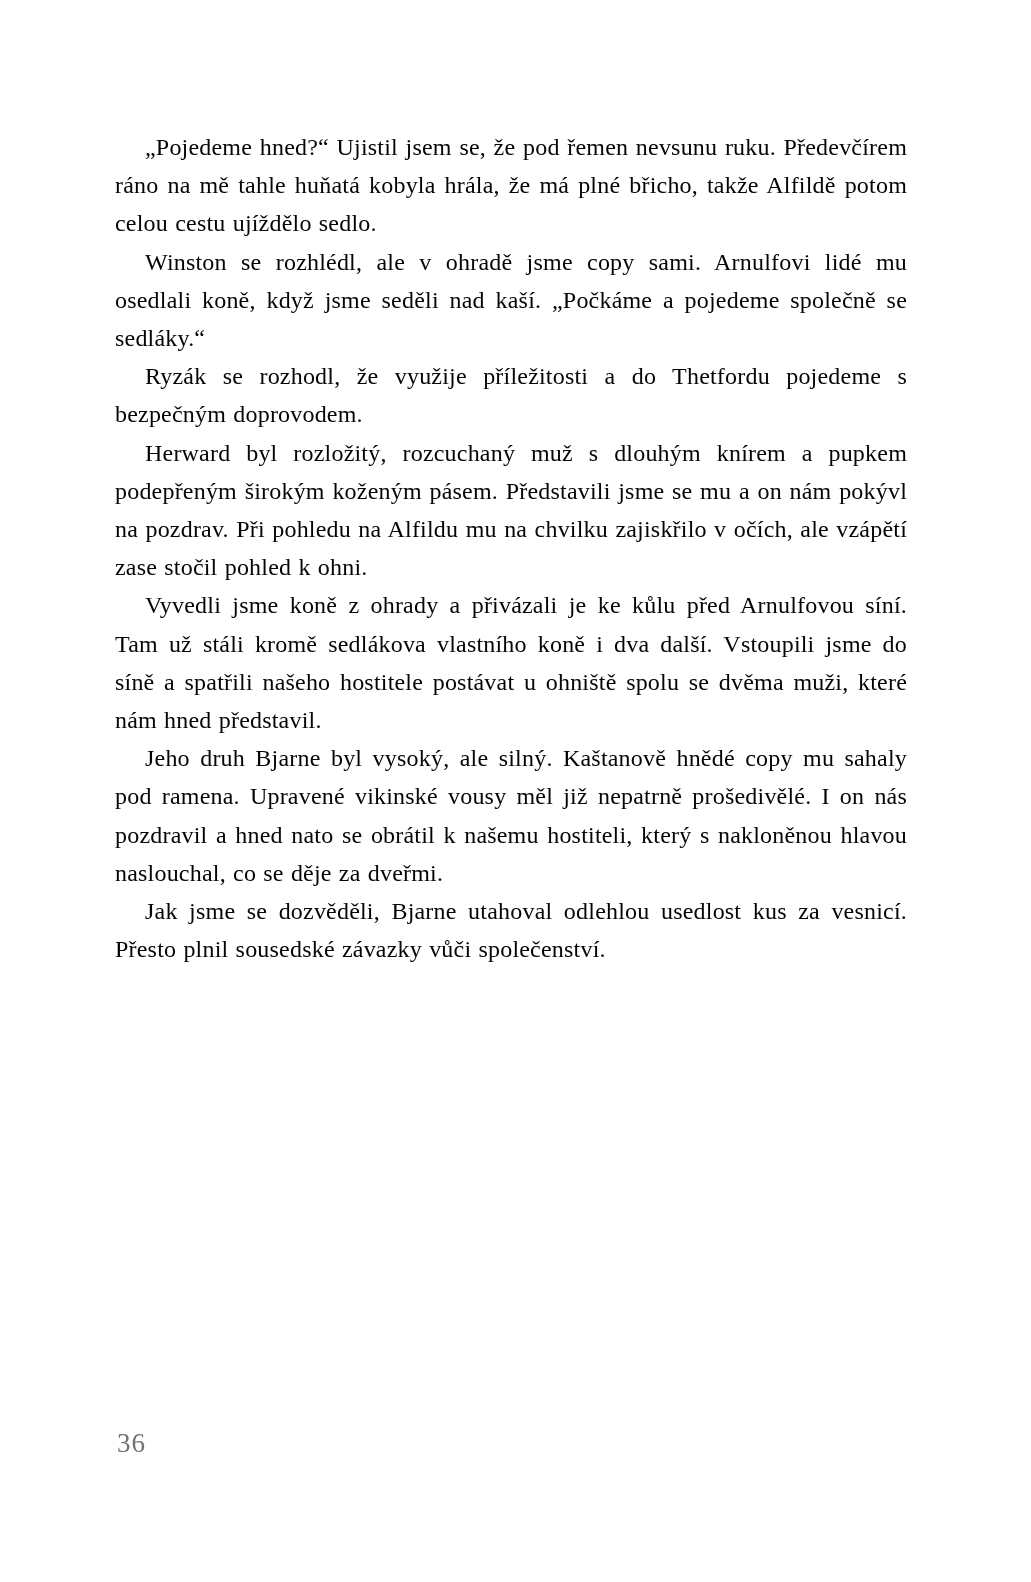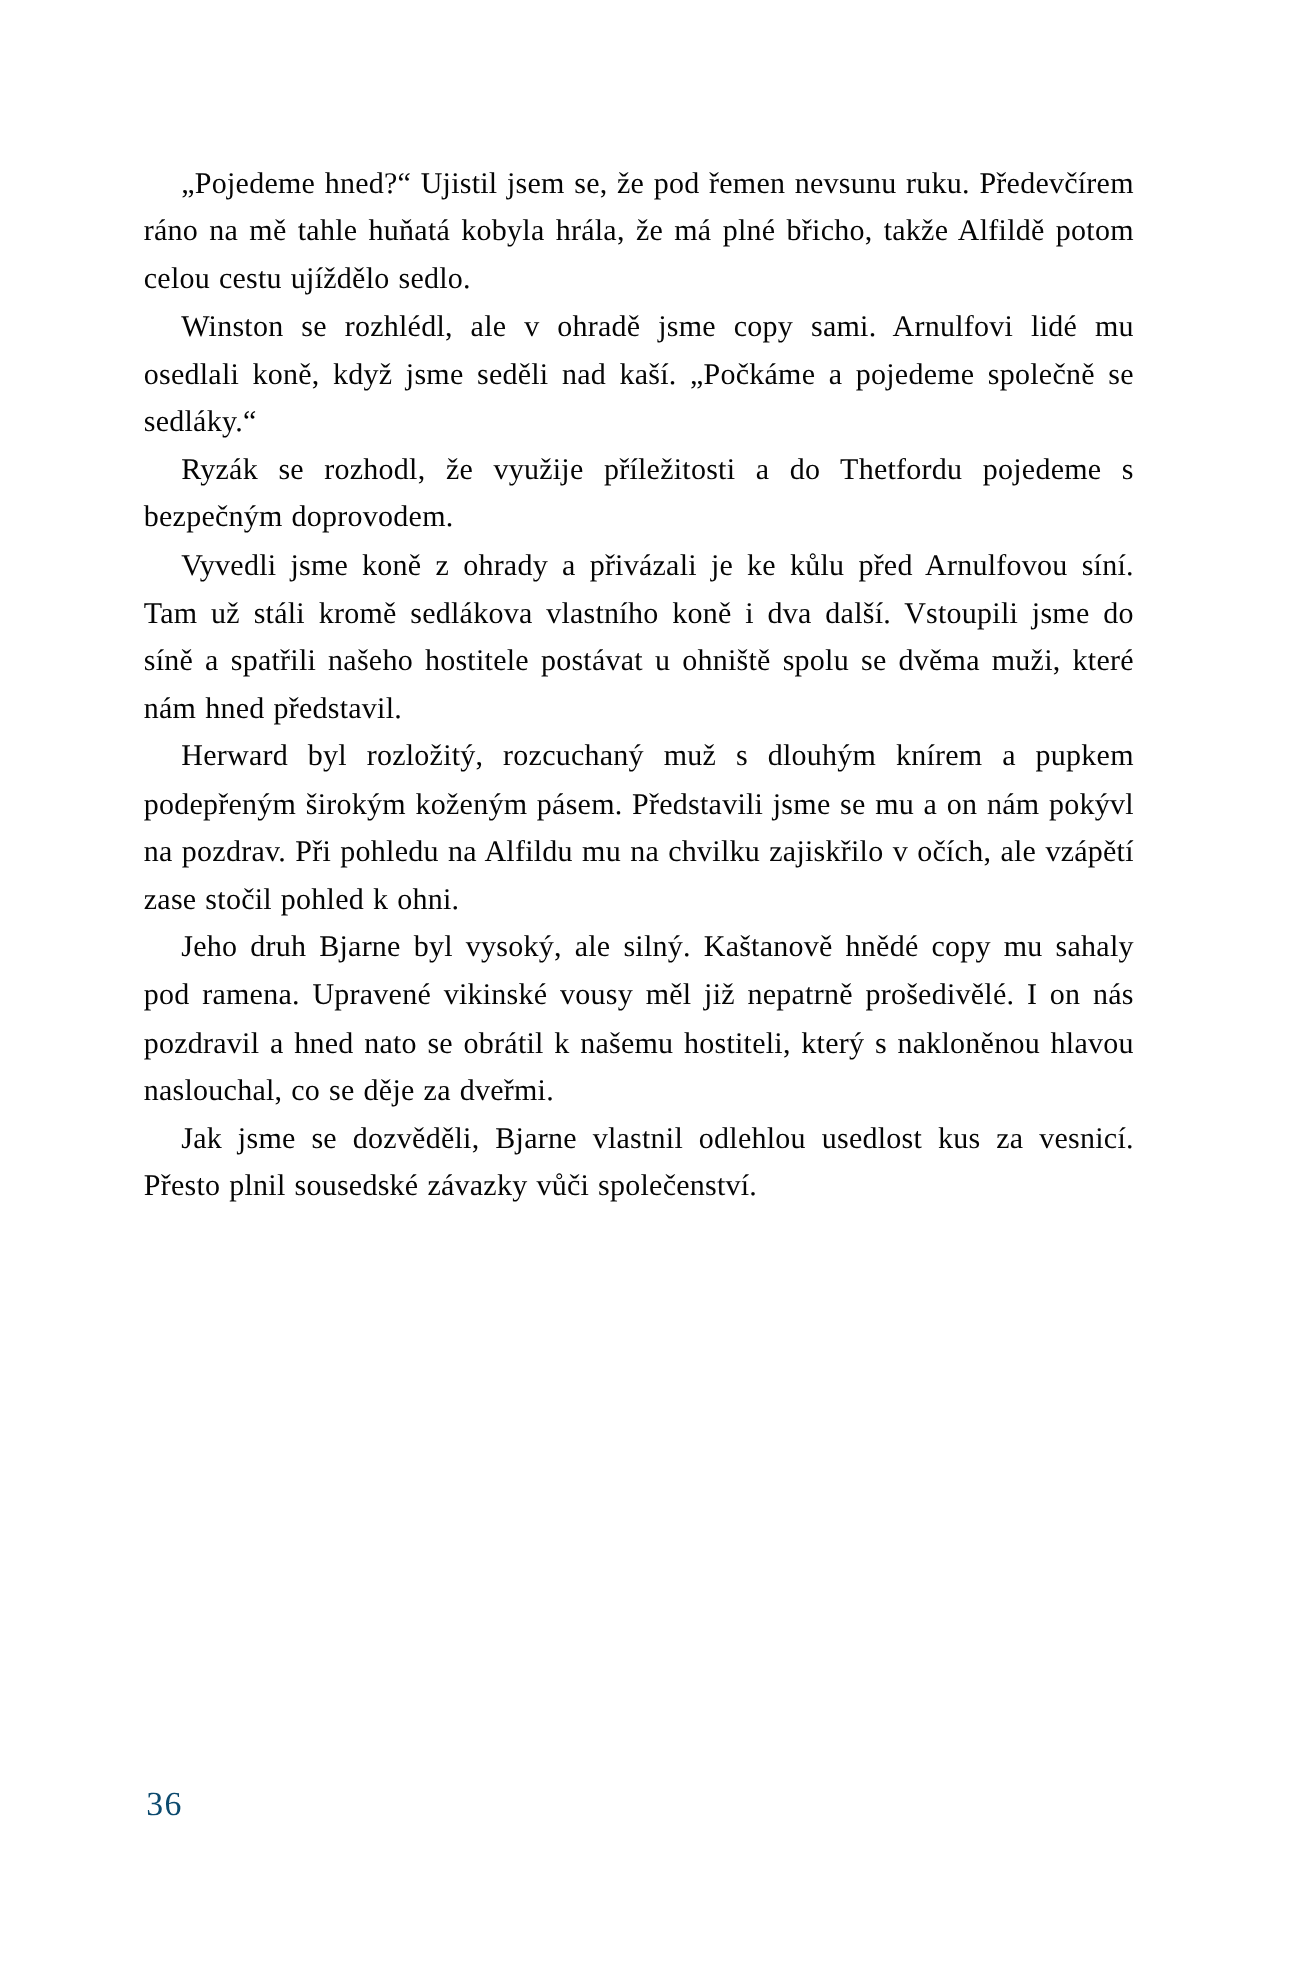--- a/index.html
+++ b/index.html
@@ -31,31 +31,31 @@
       text-indent: 1.25em;
       letter-spacing: 0.2px;
       word-spacing: 1px;
     }
     .page-number {
       position: absolute;
       left: 117px;
       top: 1428px;
       font-size: 27px;
       letter-spacing: 1px;
-      color: #0c4a6e;
+      color: #737373;
       text-align: center;
     }
   </style>
 </head>
 <body>
 
 <div class="page">
   <div class="text-block">
     <p>„Pojedeme hned?“ Ujistil jsem se, že pod řemen nevsunu ruku. Předevčírem ráno na mě tahle huňatá kobyla hrála, že má plné břicho, takže Alfildě potom celou cestu ujíždělo sedlo.</p>
     <p>Winston se rozhlédl, ale v ohradě jsme copy sami. Arnulfovi lidé mu osedlali koně, když jsme seděli nad kaší. „Počkáme a pojedeme společně se sedláky.“</p>
     <p>Ryzák se rozhodl, že využije příležitosti a do Thetfordu pojedeme s bezpečným doprovodem.</p>
+    <p>Herward byl rozložitý, rozcuchaný muž s dlouhým knírem a pupkem podepřeným širokým koženým pásem. Představili jsme se mu a on nám pokývl na pozdrav. Při pohledu na Alfildu mu na chvilku zajiskřilo v očích, ale vzápětí zase stočil pohled k ohni.</p>
     <p>Vyvedli jsme koně z ohrady a přivázali je ke kůlu před Arnulfovou síní. Tam už stáli kromě sedlákova vlastního koně i dva další. Vstoupili jsme do síně a spatřili našeho hostitele postávat u ohniště spolu se dvěma muži, které nám hned představil.</p>
-    <p>Herward byl rozložitý, rozcuchaný muž s dlouhým knírem a pupkem podepřeným širokým koženým pásem. Představili jsme se mu a on nám pokývl na pozdrav. Při pohledu na Alfildu mu na chvilku zajiskřilo v očích, ale vzápětí zase stočil pohled k ohni.</p>
     <p>Jeho druh Bjarne byl vysoký, ale silný. Kaštanově hnědé copy mu sahaly pod ramena. Upravené vikinské vousy měl již nepatrně prošedivělé. I on nás pozdravil a hned nato se obrátil k našemu hostiteli, který s nakloněnou hlavou naslouchal, co se děje za dveřmi.</p>
-    <p>Jak jsme se dozvěděli, Bjarne vlastnil odlehlou usedlost kus za vesnicí. Přesto plnil sousedské závazky vůči společenství.</p>
+    <p>Jak jsme se dozvěděli, Bjarne utahoval odlehlou usedlost kus za vesnicí. Přesto plnil sousedské závazky vůči společenství.</p>
   </div>
   <div class="page-number">36</div>
 </div>
 
 </body></html>

